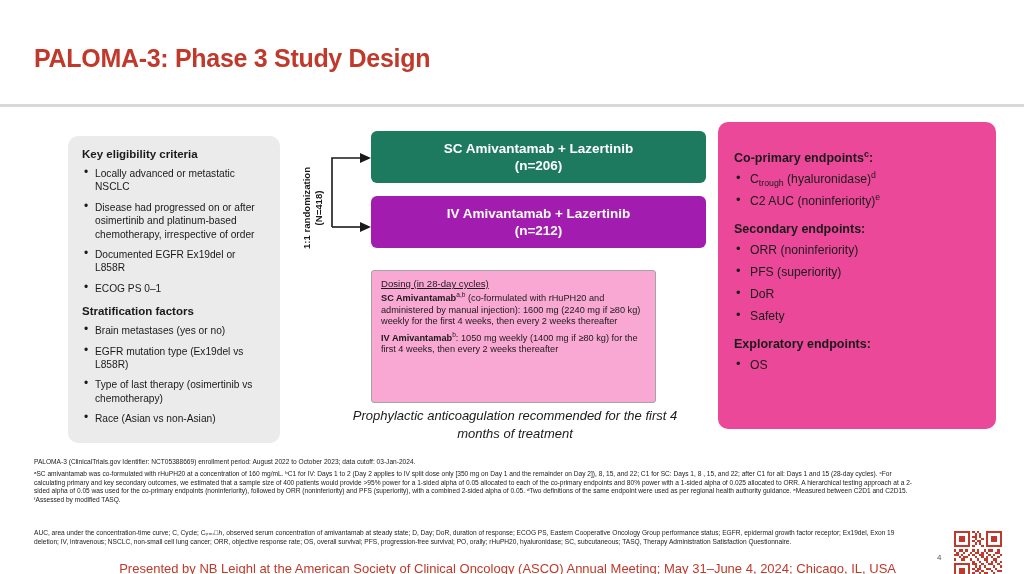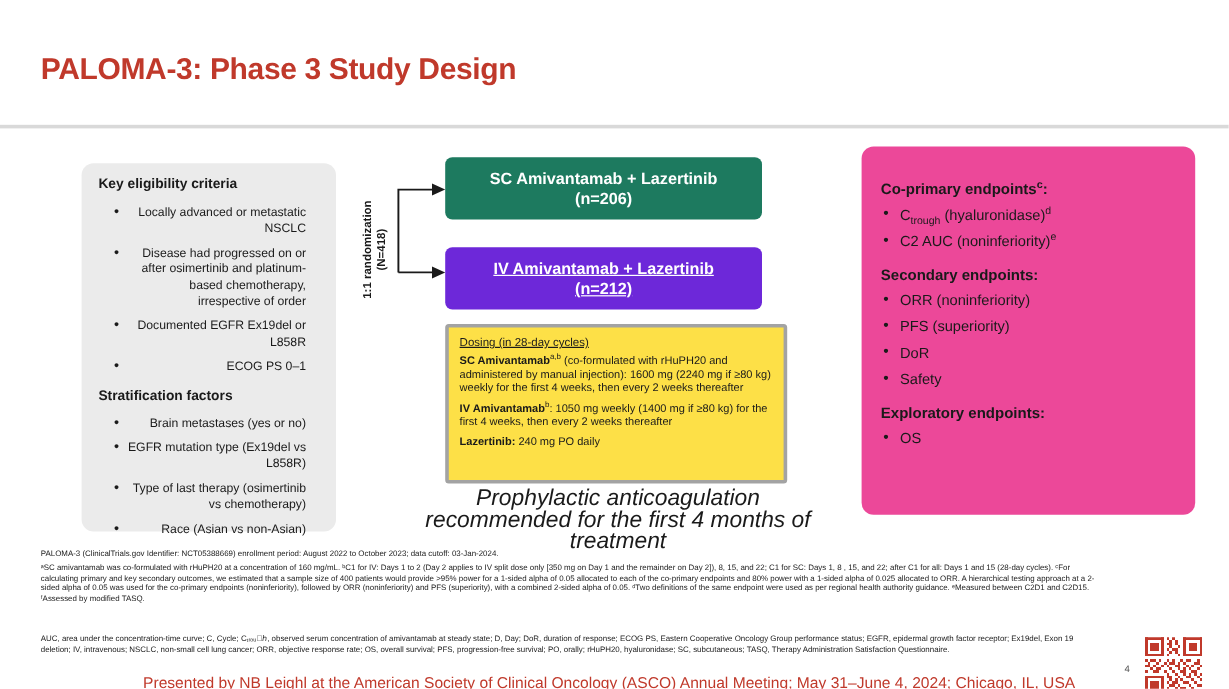--- a/index.html
+++ b/index.html
@@ -45,21 +45,21 @@
   }
   .elig-h {
     font-size: 11.5px;
     font-weight: bold;
     color: #1a1a1a;
     margin-bottom: 7px;
   }
   .elig-h.second { margin-top: 10px; }
   ul.bul {
     list-style: none;
-    margin: 11px; padding: 0; text-align: right;
+    margin: 0; padding: 0;
   }
   ul.bul li {
     position: relative;
     padding-left: 13px;
     font-size: 10.2px;
     line-height: 13.4px;
     color: #1a1a1a;
     margin-bottom: 7px;
   }
   ul.bul li:before {
@@ -89,43 +89,43 @@
     line-height: 12px;
     white-space: nowrap;
   }
 
   
   .arrows { position: absolute; left: 330px; top: 130px; width: 52px; height: 130px; }
 
   
   .arm {
     position: absolute;
-    width: 264px;
+    width: 335px;
     height: 52px;
     border-radius: 6px;
     color: #ffffff;
     display: flex;
     flex-direction: column;
     align-items: center;
     justify-content: center;
     font-weight: bold;
     font-size: 13.5px;
     line-height: 17px;
     text-align: center;
   }
   .arm.sc { left: 371px; top: 131px; background: #1d7a5f; }
-  .arm.iv { left: 371px; top: 206px; background: #6d28d9; text-decoration: underline; }
+  .arm.iv { left: 371px; top: 196px; background: #a21caf; }
 
   
   .dosing {
     position: absolute;
     left: 371px; top: 270px;
     width: 285px; height: 133px;
-    background: #fde047;
-    border: 3px solid #a3a3a3;
+    background: #f9a8d4;
+    border: 1px solid #a3a3a3;
     border-radius: 3px;
     padding: 7px 9px;
   }
   .dosing-title {
     font-size: 9.6px;
     font-weight: normal;
     color: #1a1a1a;
     text-decoration: underline;
     margin-bottom: 4px;
   }
@@ -139,21 +139,21 @@
   sup { font-size: 0.72em; vertical-align: super; line-height: 0; }
   sub { font-size: 0.72em; vertical-align: sub; line-height: 0; }
 
   
   .prophy {
     position: absolute;
     left: 340px; top: 407px;
     width: 350px;
     text-align: center;
     font-style: italic;
-    font-size: 19px;
+    font-size: 13px;
     line-height: 18px;
     color: #1a1a1a;
   }
 
   
   .endp-panel {
     position: absolute;
     left: 718px; top: 122px;
     width: 278px; height: 307px;
     background: #ec4899;
@@ -265,21 +265,20 @@
   </div>
   <div class="arm iv">
     <span>IV Amivantamab + Lazertinib</span>
     <span>(n=212)</span>
   </div>
 
   <div class="dosing">
     <div class="dosing-title">Dosing (in 28-day cycles)</div>
     <p><b>SC Amivantamab</b><sup>a,b</sup><span> (co-formulated with rHuPH20 and administered by manual injection): 1600 mg (2240 mg if ≥80 kg) weekly for the first 4 weeks, then every 2 weeks thereafter</span></p>
     <p><b>IV Amivantamab</b><sup>b</sup><span>: 1050 mg weekly (1400 mg if ≥80 kg) for the first 4 weeks, then every 2 weeks thereafter</span></p>
-    <p><b>Lazertinib:</b><span> 240 mg PO daily</span></p>
   </div>
 
   <div class="prophy">Prophylactic anticoagulation recommended for the first 4 months of treatment</div>
 
   <div class="endp-panel">
     <div class="endp-h"><span>Co-primary endpoints</span><sup>c</sup>:</div>
     <ul class="ebul">
       <li>C<sub>trough</sub><span> (hyaluronidase)</span><sup>d</sup></li>
       <li><span>C2 AUC (noninferiority)</span><sup>e</sup></li>
     </ul>

